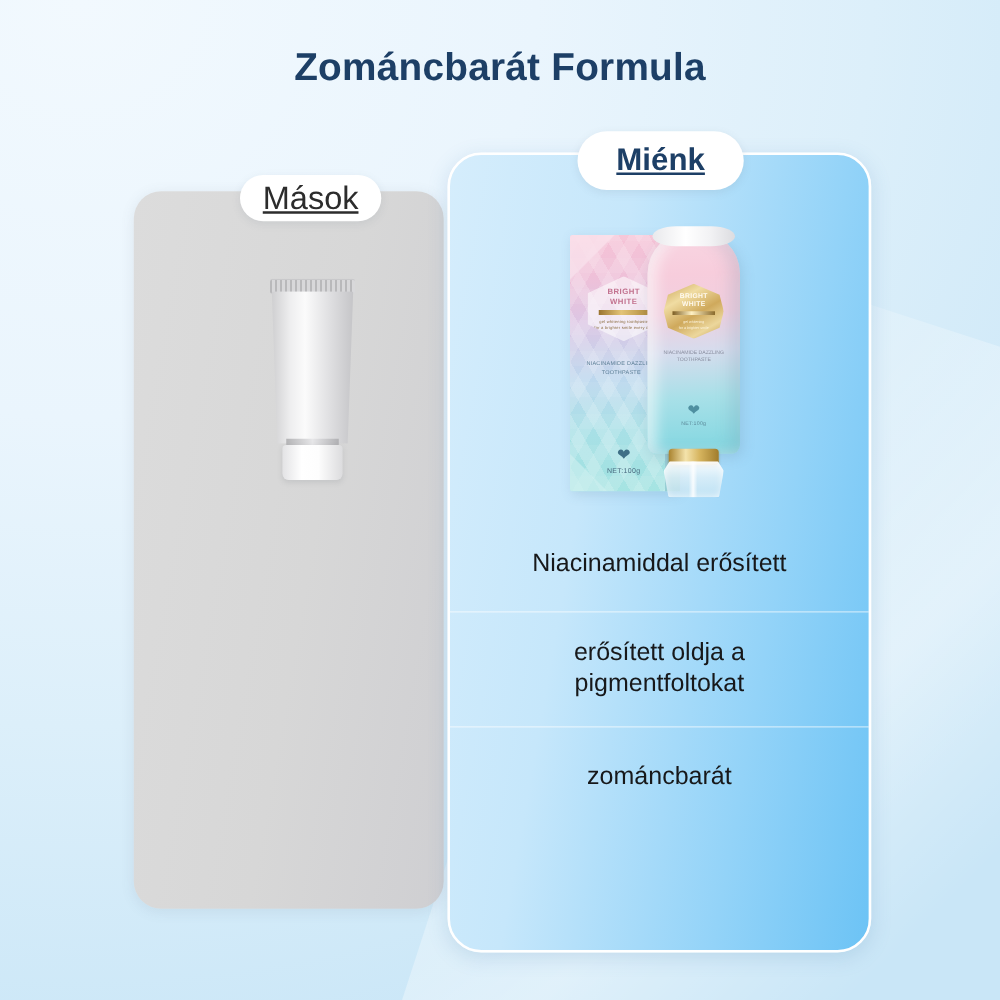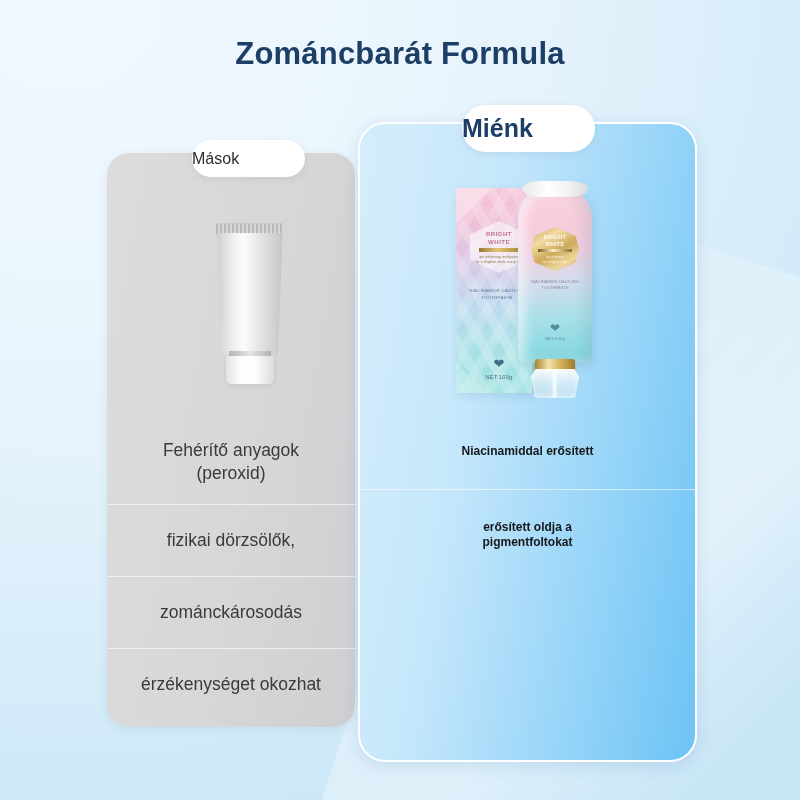--- a/index.html
+++ b/index.html
@@ -35,42 +35,43 @@
     position:absolute;left:358px;top:122px;width:339px;height:640px;
     background:linear-gradient(100deg,#d5edfc 0%,#c6e7fb 34%,#93d3f8 72%,#6cc3f5 100%);
     border-radius:27px;border:2px solid #ffffff;
     box-shadow:0 4px 16px rgba(70,130,175,.18);
     box-sizing:border-box;
   }
 
   
   .pill{
     position:absolute;background:#fff;border-radius:40px;
-    display:flex;align-items:center;
+    display:flex;align-items:center;justify-content:center;
     box-shadow:0 2px 7px rgba(100,115,135,.13);
+    text-decoration:underline;
   }
   .pill-others{left:192px;top:140px;width:113px;height:37px;
-    font-size:16px;color:#2c2c2c;}
+    font-size:26px;color:#2c2c2c;}
   .pill-ours{left:462px;top:105px;width:133px;height:47px;
     font-size:25px;font-weight:bold;color:#1d3f66;}
 
   
   .feat-list{position:absolute;box-sizing:border-box;}
   .feat{
     display:flex;align-items:center;justify-content:center;
     text-align:center;box-sizing:border-box;
   }
   .list-gray{left:107px;top:420px;width:248px;height:300px;}
   .list-gray .feat{
     color:#3a3a3a;font-size:17.5px;line-height:1.32;padding:0 12px;
   }
   .list-gray .feat + .feat{border-top:1px solid rgba(255,255,255,.62);}
   .list-blue{left:360px;top:414px;width:335px;height:340px;}
   .list-blue .feat{
-    color:#17181a;font-size:12px;font-weight:bold;line-height:1.28;padding:0 16px;
+    color:#17181a;font-size:20px;font-weight:normal;line-height:1.28;padding:0 16px;
   }
   .list-blue .feat + .feat{border-top:1px solid rgba(255,255,255,.58);}
 
   
   .tube-plain{position:absolute;left:213px;top:223px;width:74px;height:155px;}
   .tp-crimp{
     position:absolute;left:3px;top:0;width:68px;height:11px;border-radius:2px;
     background:repeating-linear-gradient(90deg,#b9b9bb 0 2px,#d8d8da 2px 4px);
     border-top:1px solid #c9c9cb;
   }
@@ -205,35 +206,20 @@
     <div class="tp-crimp"></div>
     <div class="tp-body"></div>
     <div class="tp-neck"></div>
     <div class="tp-cap"></div>
   </div>
 
   <div class="pill pill-others">
     <span>Mások</span>
   </div>
 
-  <div class="feat-list list-gray">
-    <div class="feat" style="height:28%">
-      <span style="white-space:pre-line">Fehérítő anyagok
-(peroxid)</span>
-    </div>
-    <div class="feat" style="height:24%">
-      <span style="white-space:pre-line">fizikai dörzsölők,</span>
-    </div>
-    <div class="feat" style="height:24%">
-      <span style="white-space:pre-line">zománckárosodás</span>
-    </div>
-    <div class="feat" style="height:24%">
-      <span style="white-space:pre-line">érzékenységet okozhat</span>
-    </div>
-  </div>
 
   <div class="card-blue"></div>
 
   <div class="prod">
     <div class="box">
       <div class="box-facets"></div>
       <div class="box-label">
         <div class="bl-t1">BRIGHT</div>
         <div class="bl-t2">WHITE</div>
         <div class="bl-bar"></div>
@@ -270,14 +256,17 @@
   </div>
 
   <div class="feat-list list-blue">
     <div class="feat" style="height:22%">
       <span style="white-space:pre-line">Niacinamiddal erősített</span>
     </div>
     <div class="feat" style="height:27%">
       <span style="white-space:pre-line">erősített oldja a
 pigmentfoltokat</span>
     </div>
+    <div class="feat" style="height:24%">
+      <span style="white-space:pre-line">zománcbarát</span>
+    </div>
   </div>
 </div>
 
 </body></html>

